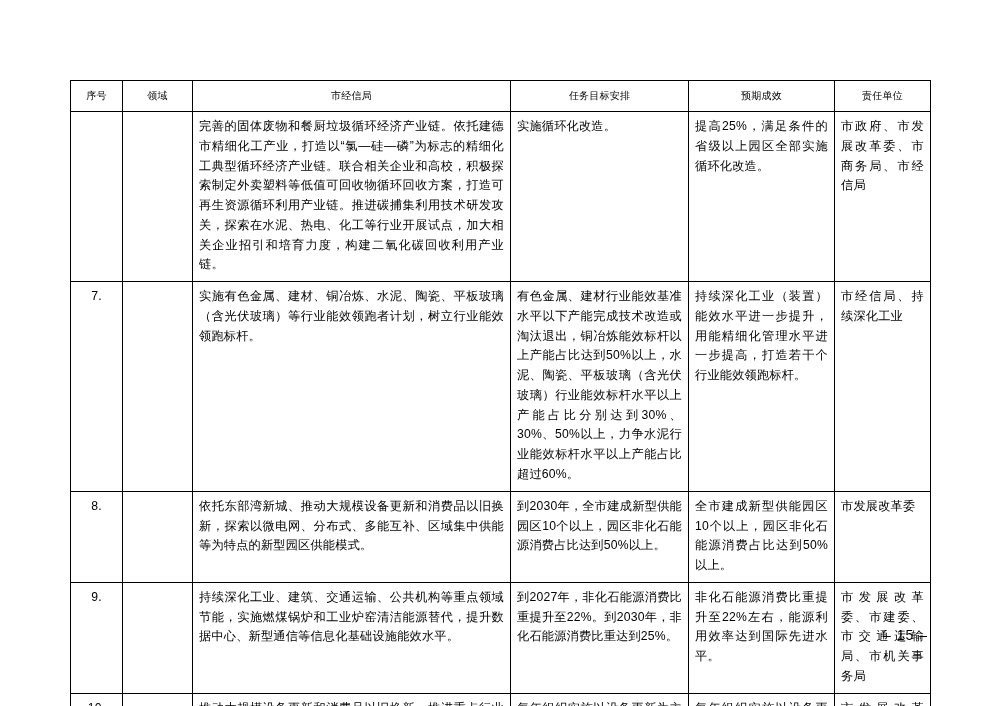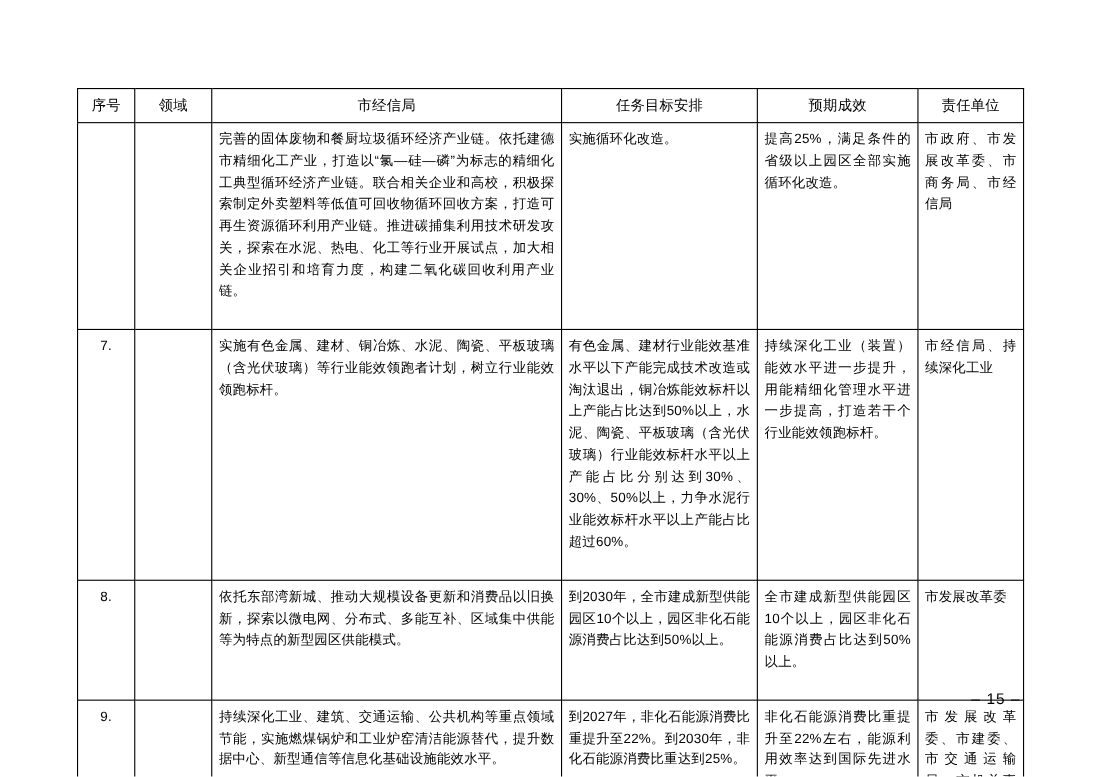--- a/index.html
+++ b/index.html
@@ -30,30 +30,30 @@
   }
   table.doc-table {
     border-collapse: collapse;
     width: 860px;
     table-layout: fixed;
   }
   table.doc-table th,
   table.doc-table td {
     border: 1px solid #000;
     vertical-align: top;
-    padding: 5px 6px 24px 6px;
+    padding: 5px 6px 6px 6px;
     font-size: 12.2px;
     line-height: 1.62;
     letter-spacing: 0.2px;
   }
   table.doc-table th {
     text-align: center;
     vertical-align: middle;
     font-weight: normal;
-    font-size: 13px;
+    font-size: 10px;
     padding: 4px 4px;
     height: 22px;
   }
   col.c-seq { width: 52px; }
   col.c-field { width: 70px; }
   col.c-task { width: 318px; }
   col.c-goal { width: 178px; }
   col.c-effect { width: 146px; }
   col.c-unit { width: 96px; }
 

